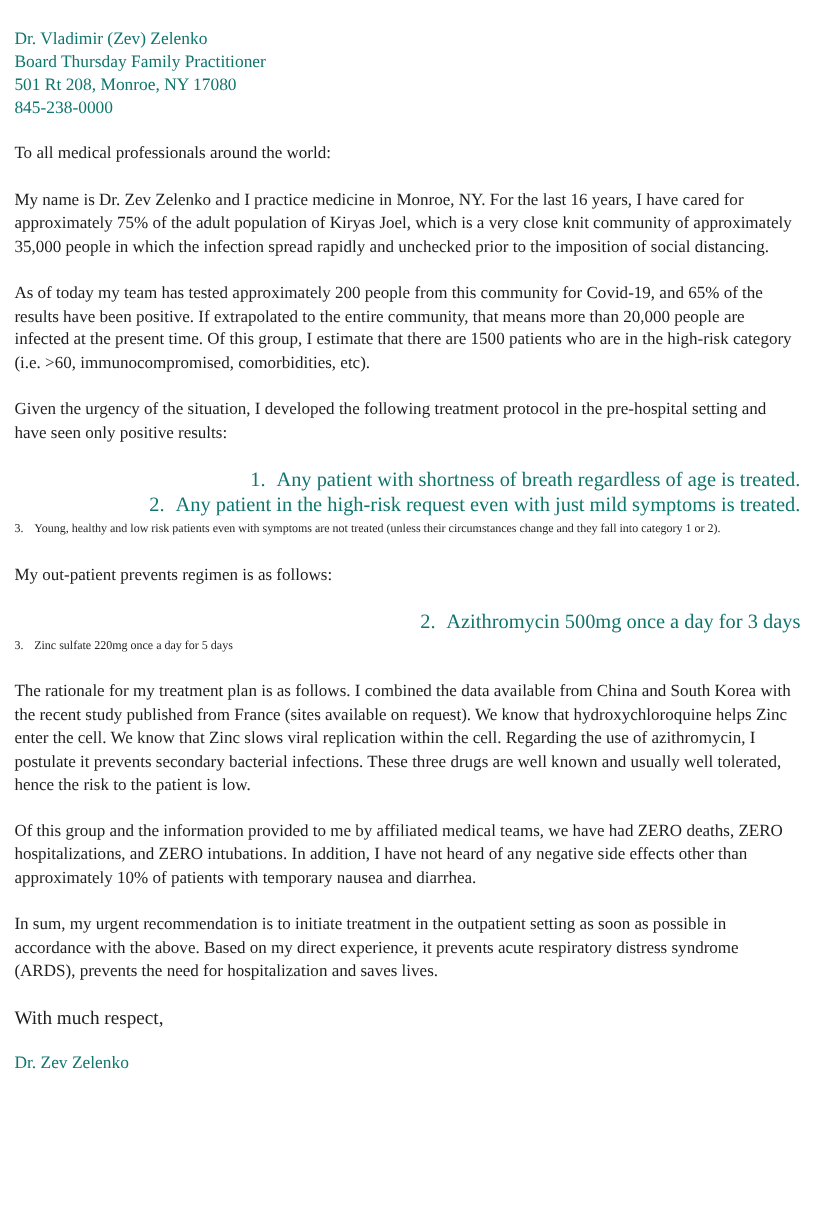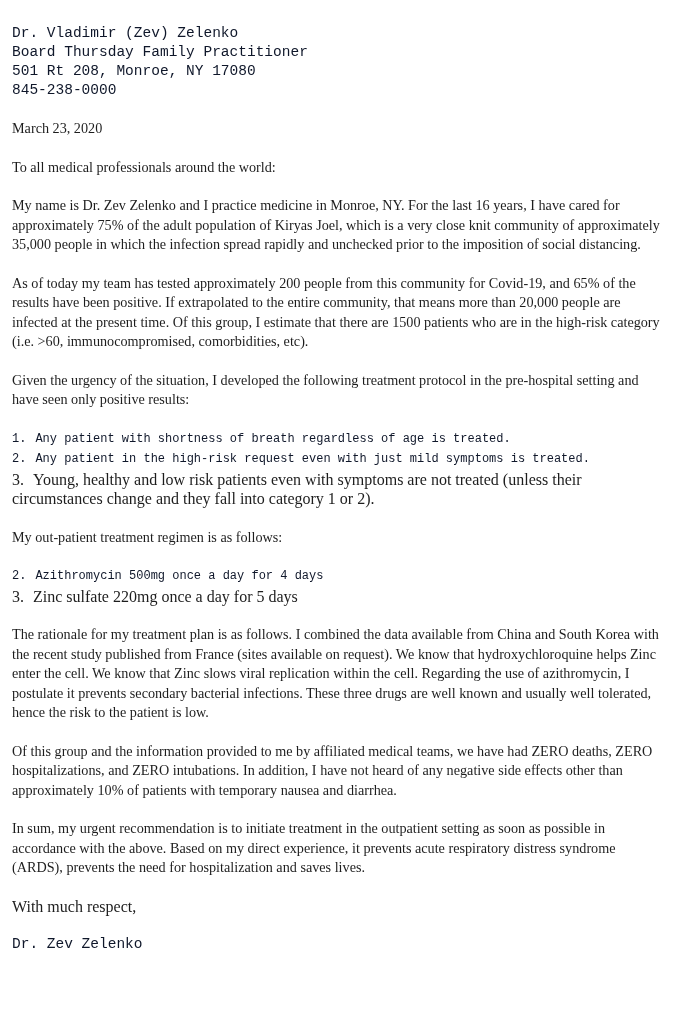--- a/index.html
+++ b/index.html
@@ -10,47 +10,48 @@
     overflow: hidden;
   }
   .page {
     box-sizing: border-box;
     width: 683px;
     height: 1024px;
     padding: 24px 16px 0 12px;
     background: #ffffff;
   }
   .sans {
-    font-family: Liberation Mono, monospace;
-    color: #0f172a;
+    font-family: Liberation Serif, serif;
+    color: #0f766e;
   }
   .serif {
     font-family: "Liberation Serif", "DejaVu Serif", serif;
     color: #1d1d1d;
   }
   .letterhead { margin: 0 0 19px 0; }
   .letterhead .lh-line {
     font-size: 14.5px;
     line-height: 19px;
   }
   .line, p.body-par {
     font-size: 14.2px;
     line-height: 19.5px;
     margin: 0 0 19px 0;
   }
   .list { margin: 0 0 19px 0; }
   .list-item {
     margin: 0;
   }
   .list-item.sans {
-    font-size: 12px;
+    font-size: 17px;
     line-height: 20.5px;
+    text-align: right;
   }
   .list-item.serif {
-    font-size: 16px;
+    font-size: 10px;
     line-height: 19.5px;
   }
   .num { margin-right: 9px; }
   .closing-line {
     font-size: 16px;
     line-height: 19.5px;
     margin: 0 0 19px 0;
   }
   .signature-line {
     font-size: 14.5px;
@@ -63,21 +64,20 @@
 
 <div class="page">
 
   <header class="letterhead">
     <div class="lh-line sans">Dr. Vladimir (Zev) Zelenko</div>
     <div class="lh-line sans">Board Thursday Family Practitioner</div>
     <div class="lh-line sans">501 Rt 208, Monroe, NY 17080</div>
     <div class="lh-line sans">845-238-0000</div>
   </header>
 
-  <div class="line serif">March 23, 2020</div>
 
   <div class="line serif">To all medical professionals around the world:</div>
 
   <p class="body-par serif">My name is Dr. Zev Zelenko and I practice medicine in Monroe, NY. For the last 16 years, I have cared for approximately 75% of the adult population of Kiryas Joel, which is a very close knit community of approximately 35,000 people in which the infection spread rapidly and unchecked prior to the imposition of social distancing.</p>
 
   <p class="body-par serif">As of today my team has tested approximately 200 people from this community for Covid-19, and 65% of the results have been positive. If extrapolated to the entire community, that means more than 20,000 people are infected at the present time. Of this group, I estimate that there are 1500 patients who are in the high-risk category (i.e. &gt;60, immunocompromised, comorbidities, etc).</p>
 
   <p class="body-par serif">Given the urgency of the situation, I developed the following treatment protocol in the pre-hospital setting and have seen only positive results:</p>
 
   <div class="list">
@@ -85,25 +85,25 @@
       <span class="num">1.</span><span>Any patient with shortness of breath regardless of age is treated.</span>
     </div>
     <div class="list-item sans">
       <span class="num">2.</span><span>Any patient in the high-risk request even with just mild symptoms is treated.</span>
     </div>
     <div class="list-item serif">
       <span class="num">3.</span><span>Young, healthy and low risk patients even with symptoms are not treated (unless their circumstances change and they fall into category 1 or 2).</span>
     </div>
   </div>
 
-  <p class="body-par serif">My out-patient treatment regimen is as follows:</p>
+  <p class="body-par serif">My out-patient prevents regimen is as follows:</p>
 
   <div class="list">
     <div class="list-item sans">
-      <span class="num">2.</span><span>Azithromycin 500mg once a day for 4 days</span>
+      <span class="num">2.</span><span>Azithromycin 500mg once a day for 3 days</span>
     </div>
     <div class="list-item serif">
       <span class="num">3.</span><span>Zinc sulfate 220mg once a day for 5 days</span>
     </div>
   </div>
 
   <p class="body-par serif">The rationale for my treatment plan is as follows. I combined the data available from China and South Korea with the recent study published from France (sites available on request). We know that hydroxychloroquine helps Zinc enter the cell. We know that Zinc slows viral replication within the cell. Regarding the use of azithromycin, I postulate it prevents secondary bacterial infections. These three drugs are well known and usually well tolerated, hence the risk to the patient is low.</p>
 
 
   <p class="body-par serif">Of this group and the information provided to me by affiliated medical teams, we have had ZERO deaths, ZERO hospitalizations, and ZERO intubations. In addition, I have not heard of any negative side effects other than approximately 10% of patients with temporary nausea and diarrhea.</p>

